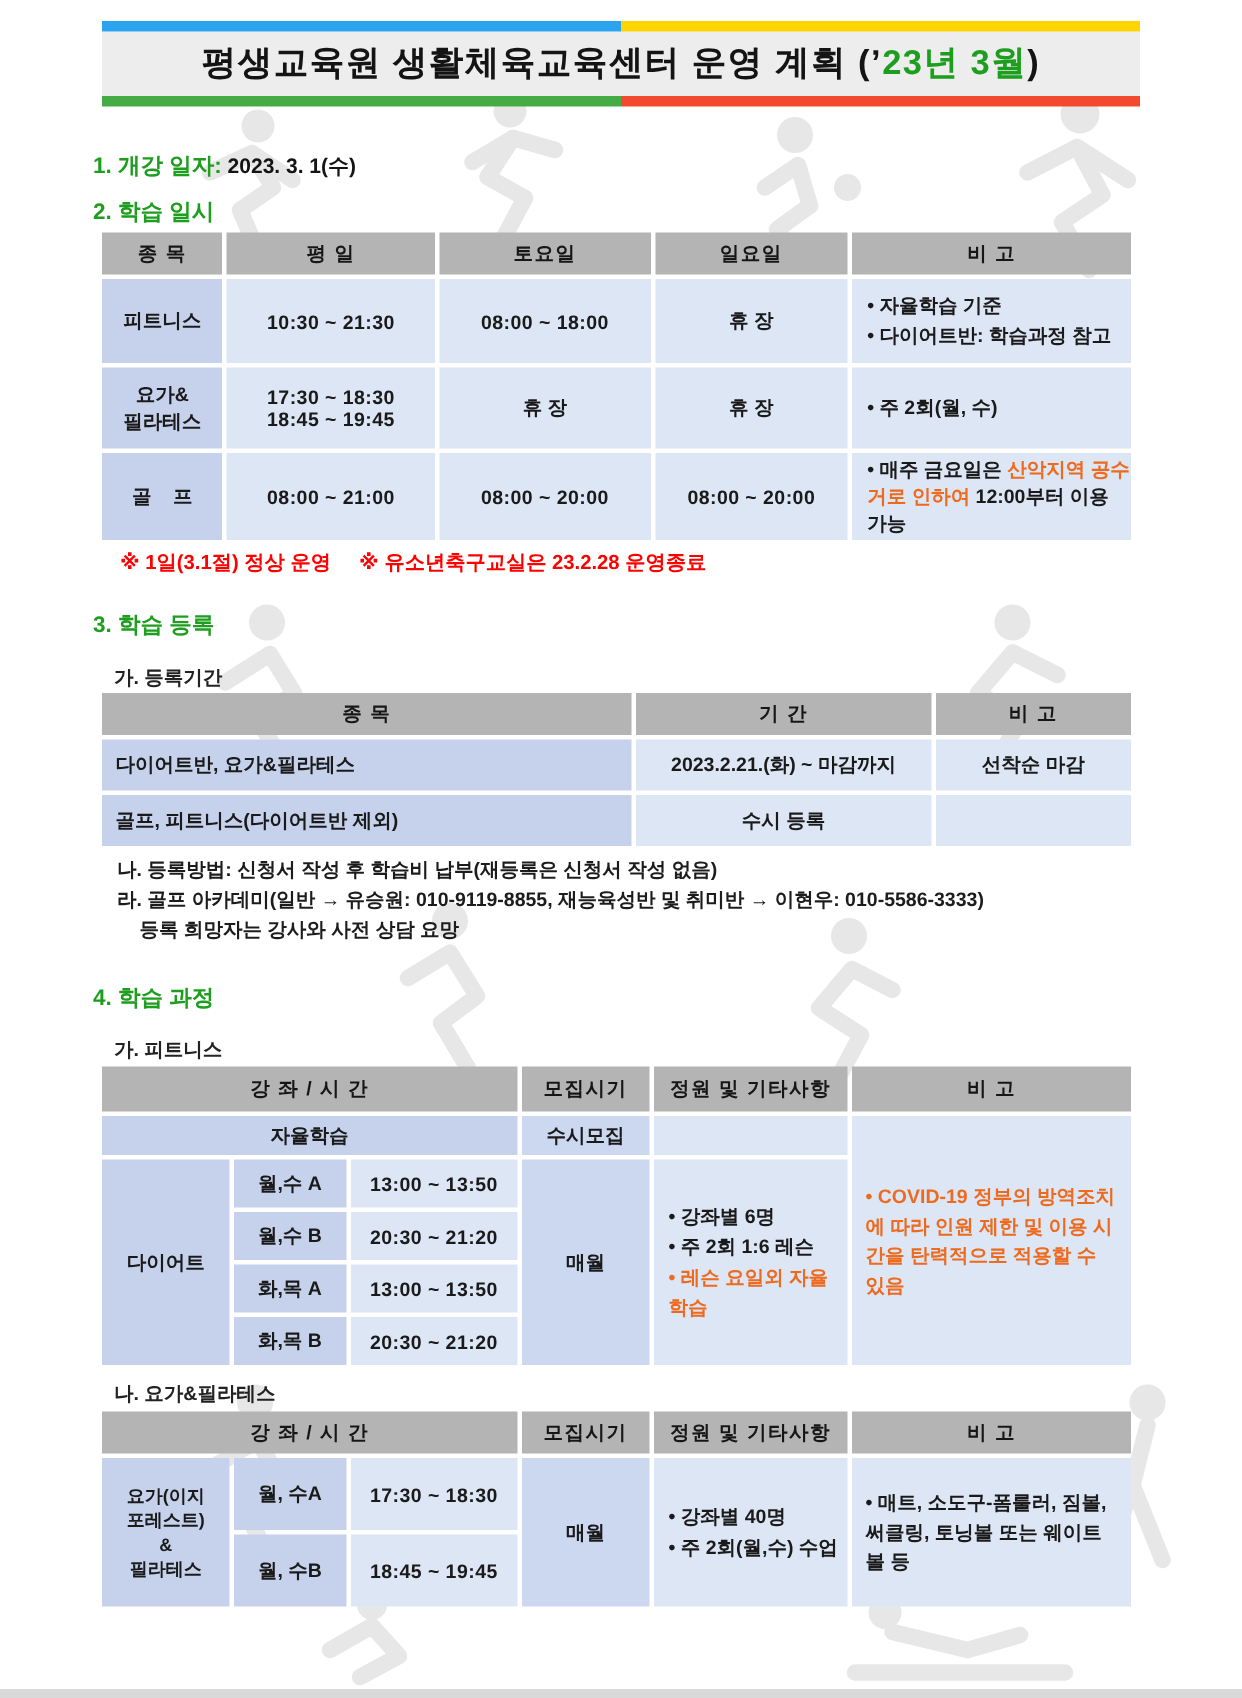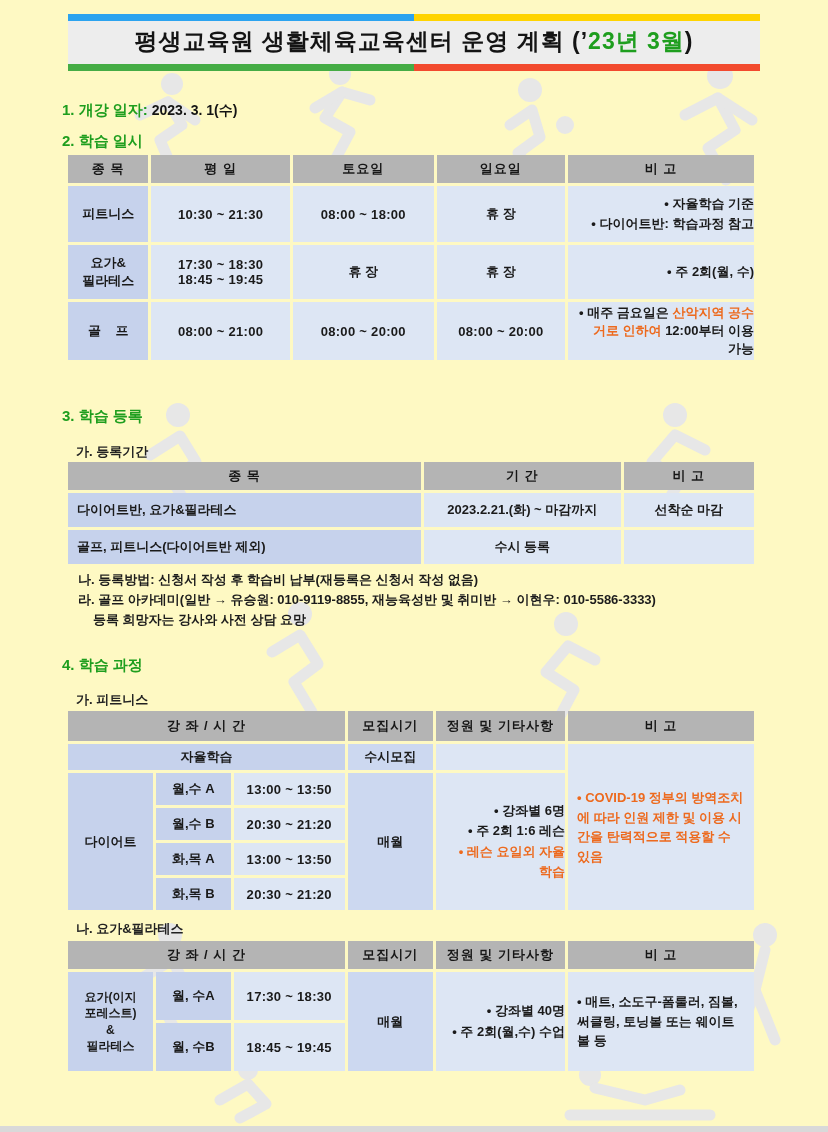--- a/index.html
+++ b/index.html
@@ -1,19 +1,19 @@
 <!DOCTYPE html>
 <html><head>
 <meta charset="utf-8">
 <style>
   * { margin:0; padding:0; box-sizing:border-box; }
   html,body { background:#e8e8e8; }
   .page {
     position:relative; width:828px; height:1132px;
-    background:#fef9c3; overflow:hidden;
+    background:#ffffff; overflow:hidden;
     font-family:"Liberation Sans","DejaVu Sans",sans-serif;
     color:#1a1a1a;
   }
   .layer { position:absolute; left:0; top:0; width:100%; height:100%; }
   .content { z-index:2; }
   .wm-layer { z-index:1; pointer-events:none; }
   .wm { position:absolute; }
   .wm svg { stroke:#e7e7e7; fill:none; stroke-width:11; stroke-linecap:round; stroke-linejoin:round; }
   .wm svg circle { fill:#e7e7e7; stroke:none; }
 
@@ -35,21 +35,21 @@
   table { border-collapse:separate; border-spacing:3px; table-layout:fixed; }
   th {
     background:#b4b4b4; color:#161616; font-weight:700; font-size:13px;
     text-align:center; letter-spacing:1px;
   }
   td { font-size:13px; font-weight:700; text-align:center; vertical-align:middle; color:#1a1a1a; }
   .cd { background:#c6d2ec; }   
   .cl { background:#dde6f4; }   
   .cm { background:#ccd8f0; }   
   .left-cell { text-align:left; padding:4px 9px; }
-  .note-lines { text-align:right; padding-left:10px; line-height:1.55;margin-left:16px; }
+  .note-lines { text-align:left; padding-left:10px; line-height:1.55;margin-left:16px; }
   .orange-txt { color:#ed6a1e; }
   .red-note { position:absolute; color:#ff0000; font-size:13.5px; font-weight:700; white-space:pre; }
   .reg-notes { position:absolute; font-size:13px; font-weight:700; line-height:20px; color:#1c1c1c; }
   .reg-notes .indent { padding-left:15px; }
   .time-txt { font-size:13px; letter-spacing:0.3px; }
   .bottom-strip { position:absolute; left:0; bottom:0; width:100%; height:6px; background:#d9d9d9; }
 </style>
 </head>
 <body>
 
@@ -180,20 +180,21 @@
         <td class="cl time-txt">08:00 ~ 21:00</td>
         <td class="cl time-txt">08:00 ~ 20:00</td>
         <td class="cl time-txt">08:00 ~ 20:00</td>
         <td class="cl note-lines" style="line-height:1.4;">
           <span>• 매주 금요일은 </span><span class="orange-txt">산악지역 공수거로 인하여</span><span> 12:00부터 이용 가능</span>
         </td>
       </tr>
     </tbody>
       </table>
 
+    <div class="red-note" style="left:80px; top:366px;">※ 1일(3.1절) 정상 운영     ※ 유소년축구교실은 23.2.28 운영종료</div>
 
     <div class="section-label" style="left:62px; top:407px;">
       <span>3. 학습 등록</span>
     </div>
     <div class="sub-label" style="left:76px; top:443px;">가. 등록기간</div>
 
     <table style="position:absolute; left:65px; top:459px; width:692px;">
       <colgroup>
           <col style="width:352px">
           <col style="width:196px">

